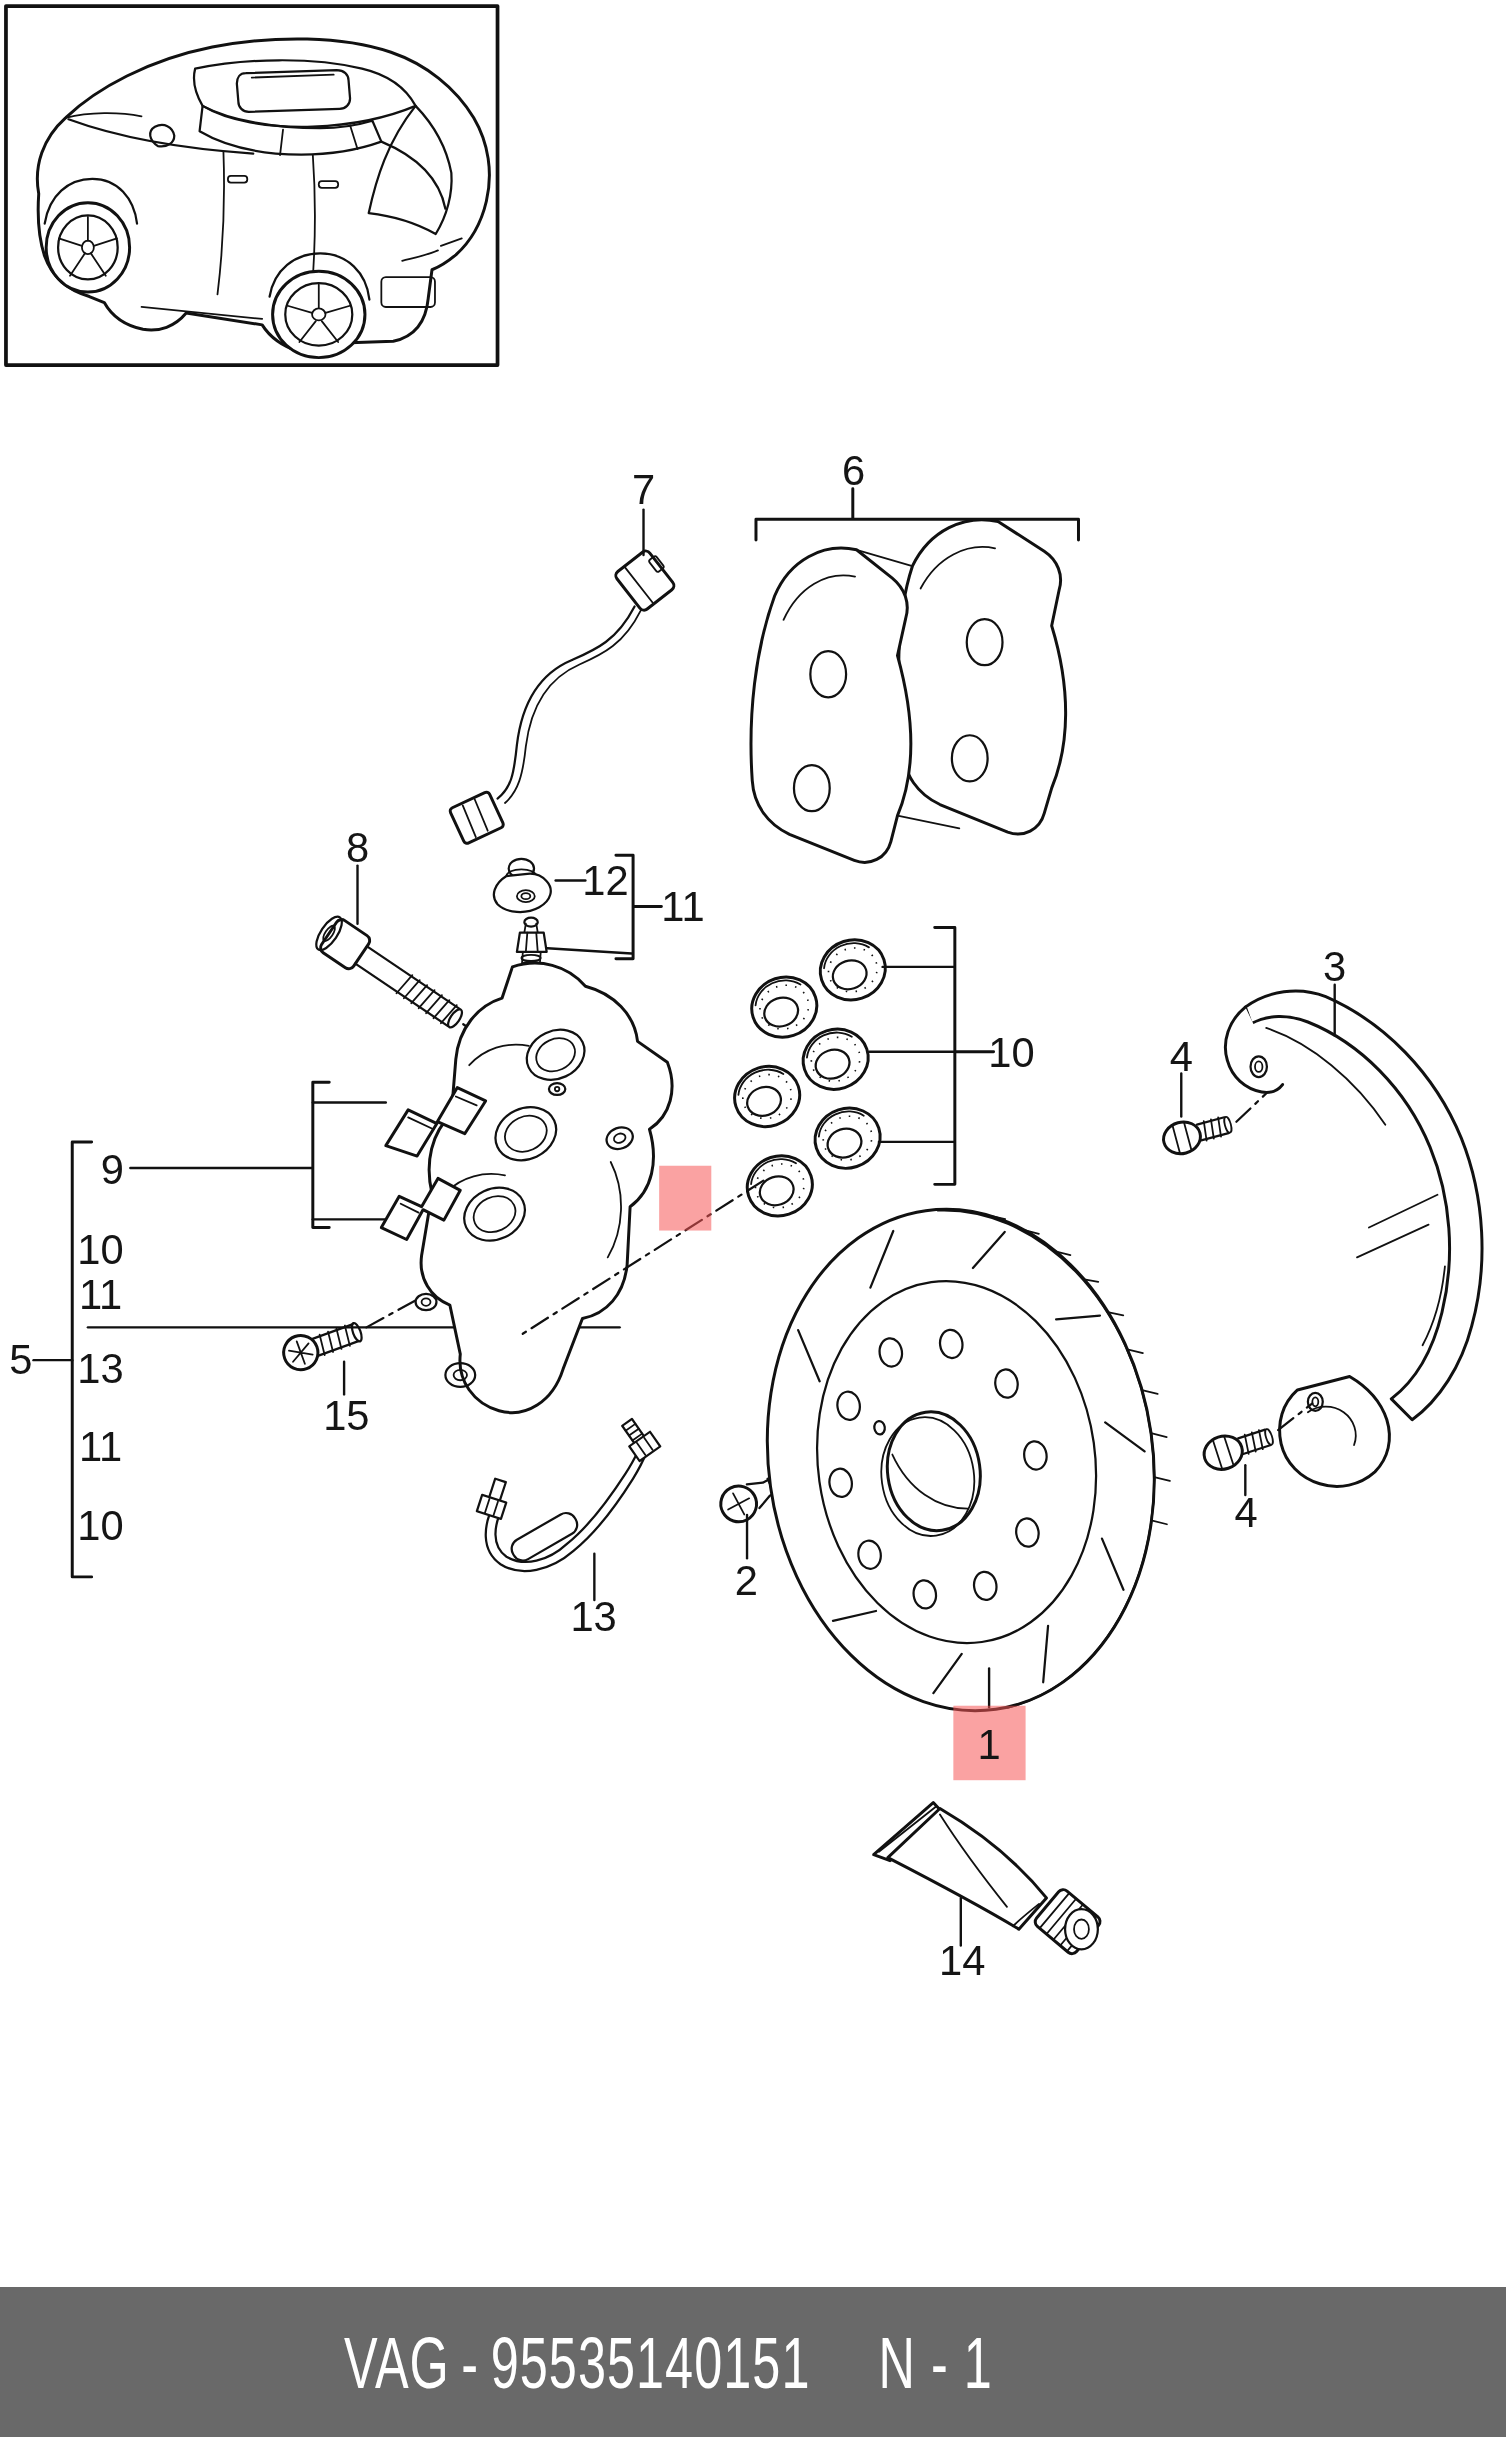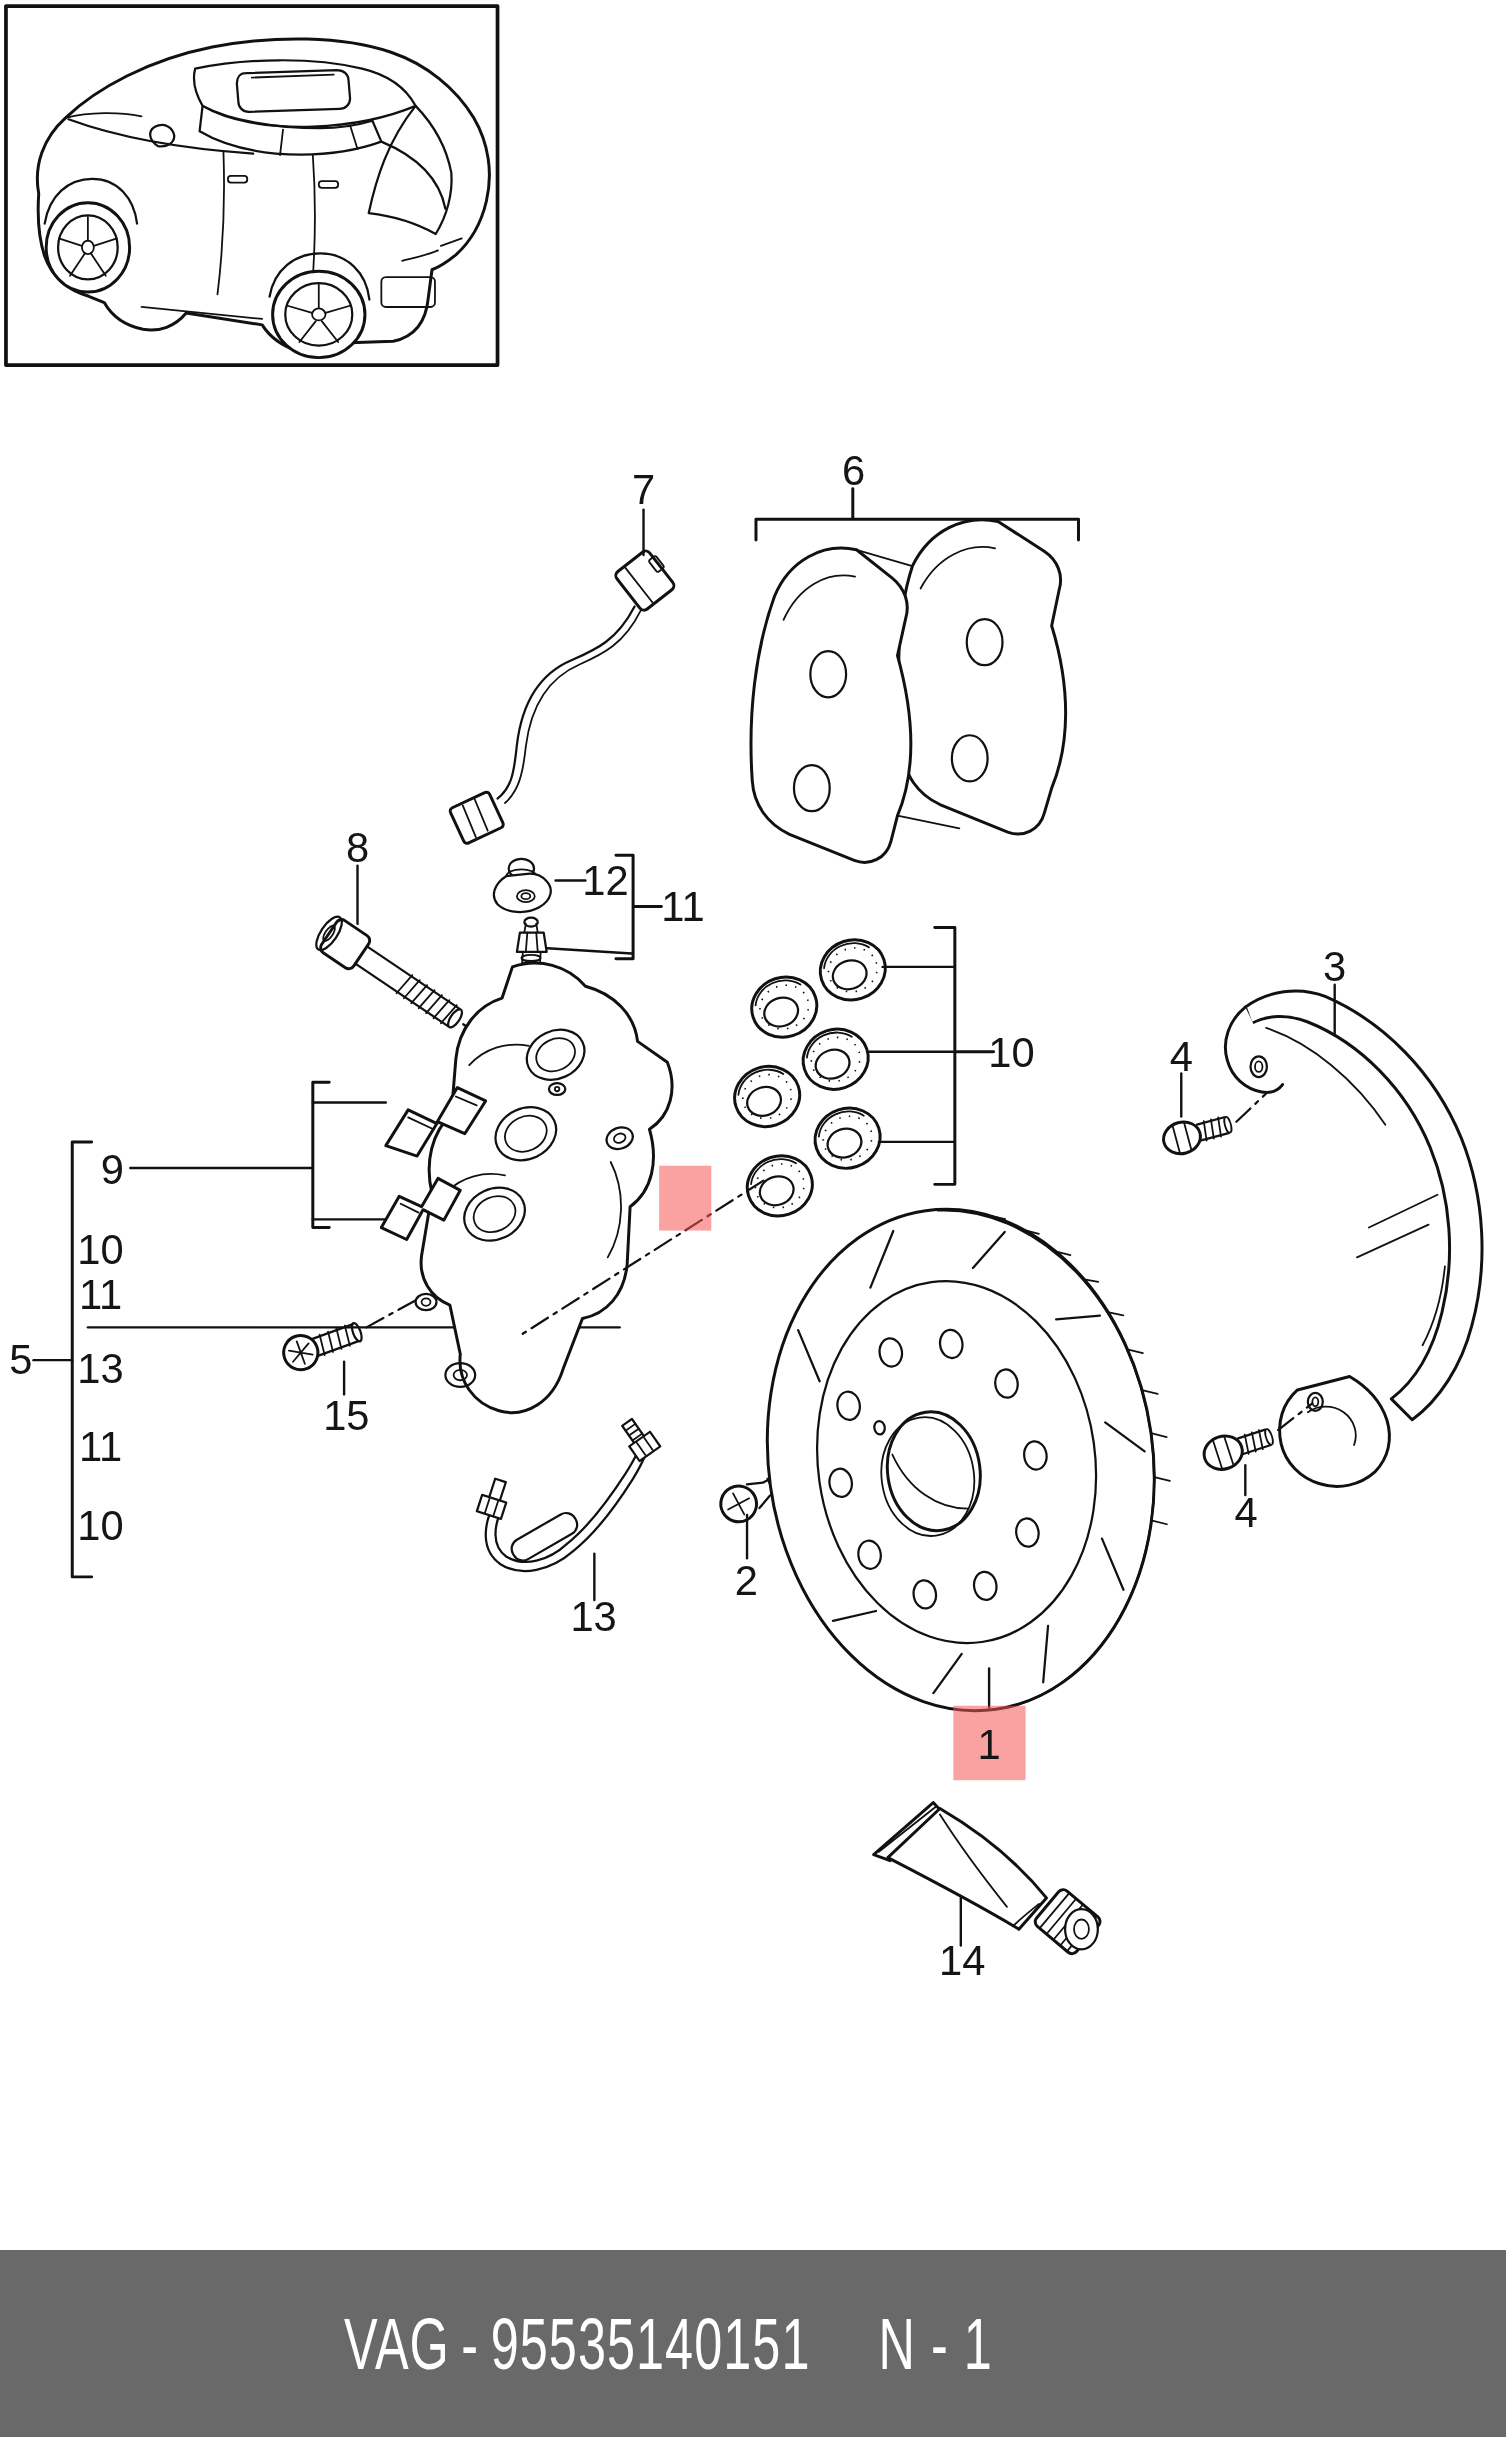--- a/index.html
+++ b/index.html
@@ -12,21 +12,21 @@
   .s3{fill:none;stroke:#111;stroke-width:3;stroke-linecap:round;stroke-linejoin:round;}
   .s2{fill:none;stroke:#111;stroke-width:2.4;stroke-linecap:round;stroke-linejoin:round;}
   .w4{fill:#fff;stroke:#111;stroke-width:4;stroke-linecap:round;stroke-linejoin:round;}
   .w3{fill:#fff;stroke:#111;stroke-width:3;stroke-linecap:round;stroke-linejoin:round;}
   .lead{fill:none;stroke:#111;stroke-width:3.2;stroke-linecap:round;}
   .brk{fill:none;stroke:#111;stroke-width:4;stroke-linecap:round;stroke-linejoin:round;}
   .dd{fill:none;stroke:#111;stroke-width:3;stroke-linecap:round;stroke-dasharray:26 9 5 9;}
   .dots{fill:none;stroke:#111;stroke-width:2.2;stroke-dasharray:2 11;}
   .callout{font-family:"Liberation Sans", sans-serif;font-size:56px;fill:#151515;
            text-anchor:middle;}
-  footer{position:absolute;left:0;bottom:0;width:1506px;height:188px;
+  footer{position:absolute;left:0;bottom:0;width:1506px;height:151px;
          display:flex;align-items:center;}
   .footer-text{display:flex;align-items:baseline;white-space:pre;
          font-size:72px;color:#fff;transform:scaleX(0.70);transform-origin:0 50%;
          margin-left:344px;letter-spacing:1.5px;}
   .footer-sep{margin:0 16.4px;}
   .footer-gap{display:inline-block;width:97px;}
 </style>
 </head>
 <body>
 

